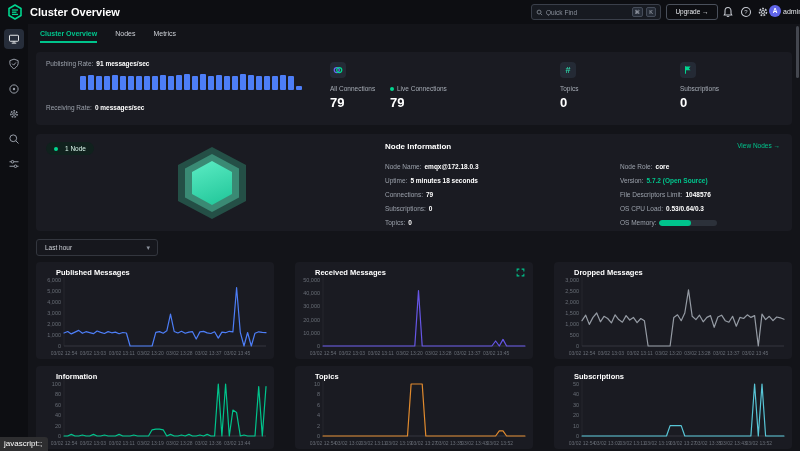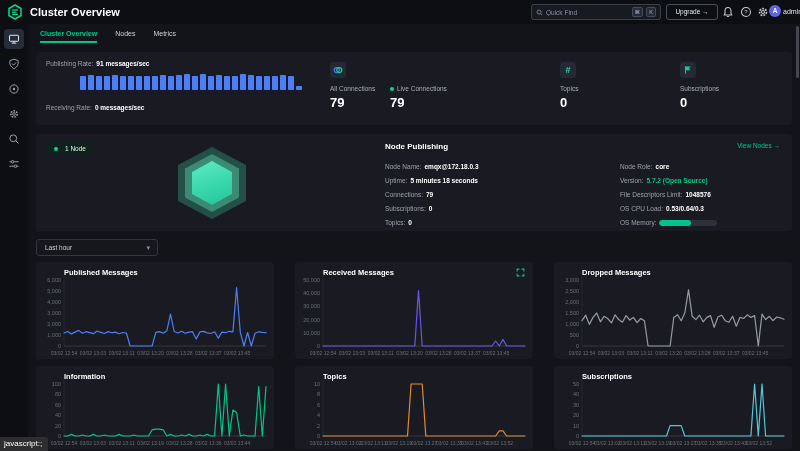--- a/index.html
+++ b/index.html
@@ -65,21 +65,21 @@
   .info-row b.accent { color:#00c48c; }
   #mem-track { display:inline-block; width:58px; height:6px; background:#2c313a; border-radius:3px; margin-left:3px; vertical-align:middle; overflow:hidden; }
   #mem-fill { height:100%; background:#00c48c; border-radius:3px; }
 
   #range-select { position:absolute; left:36px; top:239px; width:122px; height:17px; background:#16171d;
     border:1px solid #33363e; border-radius:3px; font-size:6.5px; color:#cfd2d8; line-height:15px;
     padding:0 8px; cursor:pointer; }
   #range-select .chev { position:absolute; right:7px; top:0; color:#8b919c; font-size:7px; }
 
   .chart-panel { position:absolute; width:238px; background:#1a1b22; border-radius:4px; }
-  .chart-title { position:absolute; left:28px; top:6px; font-size:7.5px; font-weight:bold; color:#fff; z-index:2; }
+  .chart-title { position:absolute; left:20px; top:6px; font-size:7.5px; font-weight:bold; color:#fff; z-index:2; }
   .chart-body { position:absolute; left:0; top:0; width:100%; height:100%; }
   .expand-icon { position:absolute; right:8px; top:6px; width:9px; height:9px; cursor:pointer; z-index:2; }
 
   #status-bar { position:absolute; left:0; bottom:0; background:#2e2e30; color:#fff; font-size:8px;
     padding:2px 6px 3px 4px; border-top-right-radius:3px; z-index:9; }
   #scrollbar-thumb { position:absolute; right:1px; top:26px; width:3px; height:52px; background:#44474f; border-radius:2px; z-index:8; }
 </style>
 </head>
 <body>
 
@@ -246,21 +246,21 @@
   <div id="node-badge">
     <span class="live-dot"></span>
       <span>1 Node</span>
   </div>
   <div class="hexwrap">
     <div class="hex hex1"></div>
       <div class="hex hex2"></div>
       <div class="hex hex3"></div>
   </div>
 
-  <div id="node-info-title">Node Publishing</div>
+  <div id="node-info-title">Node Information</div>
   <div id="view-nodes">View Nodes →</div>
 
   <div class="info-col" style="left:349px;">
     <div class="info-row"><span>Node Name:</span><b>emqx@172.18.0.3</b></div>
     <div class="info-row"><span>Uptime:</span><b>5 minutes 18 seconds</b></div>
     <div class="info-row"><span>Connections:</span><b>79</b></div>
     <div class="info-row"><span>Subscriptions:</span><b>0</b></div>
     <div class="info-row"><span>Topics:</span><b>0</b></div>
   </div>
 

